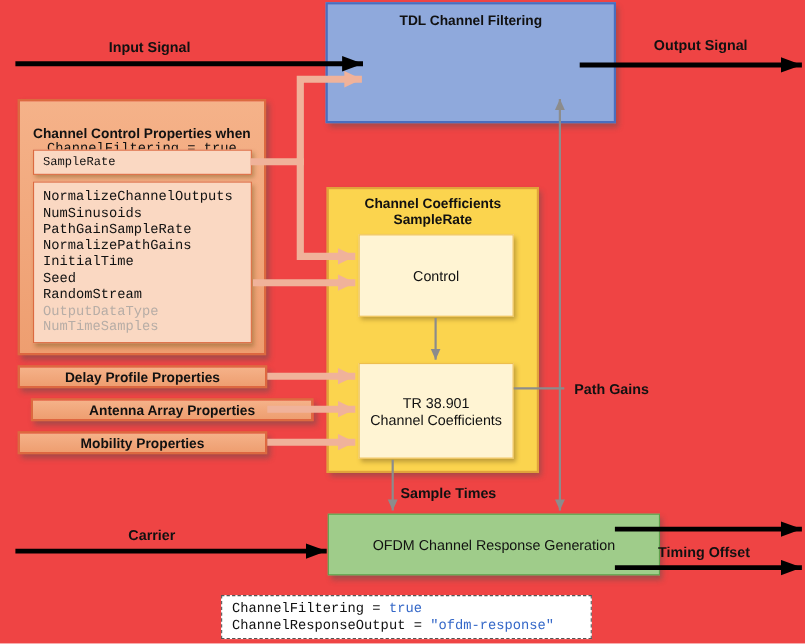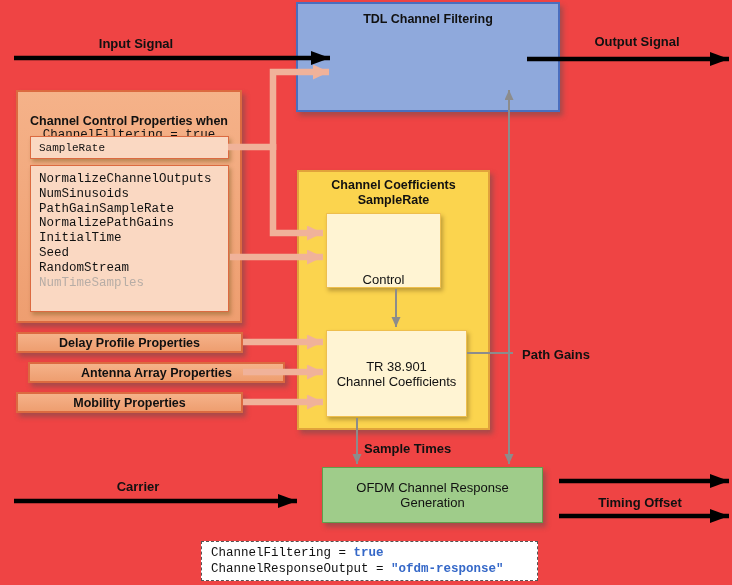--- a/index.html
+++ b/index.html
@@ -38,21 +38,21 @@
   .mono-item.dim { color:#B7ADA6; }
   .list-pad { padding:6px 14px 0 8px; }
 
   .prop-bar { display:flex; align-items:center; justify-content:center;
               font-size:12.5px; font-weight:bold; color:#111; }
 
   .code-box { position:absolute; box-sizing:border-box; background:#fff;
               border:1.5px dashed #555; padding:3px 9px; }
   .code-line { font-family:"Liberation Mono","DejaVu Sans Mono",monospace;
                font-size:12.5px; line-height:16px; color:#111; white-space:pre; }
-  .code-val { color:#3568C8;font-weight:bold; }
+  .code-val { color:#3568C8; }
 
   svg.overlay { position:absolute; left:0; top:0; z-index:5; pointer-events:none; }
   .under { z-index:1; }
   .over  { z-index:6;font-weight:bold; }
 </style>
 </head>
 <body>
 
 <div id="stage">
 
@@ -68,48 +68,49 @@
     <div class="mono mono-line">SampleRate</div>
   </div>
   <div class="box salmon-inner shadow2 under list-pad" style="left:30px; top:165px; width:199px; height:147px;">
     <div class="mono mono-item">NormalizeChannelOutputs</div>
     <div class="mono mono-item">NumSinusoids</div>
     <div class="mono mono-item">PathGainSampleRate</div>
     <div class="mono mono-item">NormalizePathGains</div>
     <div class="mono mono-item">InitialTime</div>
     <div class="mono mono-item">Seed</div>
     <div class="mono mono-item">RandomStream</div>
+    <div class="mono mono-item dim">OutputDataType</div>
     <div class="mono mono-item dim">NumTimeSamples</div>
   </div>
 
   <div class="box salmon shadow prop-bar under" style="left:16px; top:332px; width:227px; height:21px;">
     <span>Delay Profile Properties</span>
   </div>
   <div class="box salmon shadow prop-bar under" style="left:28px; top:362px; width:257px; height:21px;">
     <span>Antenna Array Properties</span>
   </div>
   <div class="box salmon shadow prop-bar under" style="left:16px; top:392px; width:227px; height:21px;">
     <span>Mobility Properties</span>
   </div>
 
   <div class="box yellow-outer shadow under" style="left:297px; top:170px; width:193px; height:260px;">
     <div class="box-title" style="margin-top:6px;">
       <div>Channel Coefficients</div>
       <div>SampleRate</div>
     </div>
   </div>
-  <div class="box cream shadow2 under" style="left:326px; top:213px; width:115px; height:75px;justify-content:flex-end;">
+  <div class="box cream shadow2 under" style="left:326px; top:213px; width:141px; height:75px;">
     <div class="plain-text">Control</div>
   </div>
   <div class="box cream shadow2 under" style="left:326px; top:330px; width:141px; height:87px;">
     <div class="plain-text">TR 38.901</div>
     <div class="plain-text">Channel Coefficients</div>
   </div>
 
-  <div class="box green-box shadow under" style="left:298px; top:467px; width:221px; height:56px;margin-left:24px;">
+  <div class="box green-box shadow under" style="left:298px; top:467px; width:302px; height:56px;">
     <div class="plain-text">OFDM Channel Response Generation</div>
   </div>
 
   <div class="code-box" style="left:201px; top:541px; width:337px; height:40px;">
     <div class="code-line"><span>ChannelFiltering = </span><span class="code-val">true</span></div>
     <div class="code-line"><span>ChannelResponseOutput = </span><span class="code-val">"ofdm-response"</span></div>
   </div>
 
   <div class="label cxy over" style="left:136px; top:43px;">Input Signal</div>
   <div class="label cxy over" style="left:637px; top:41px;">Output Signal</div>

